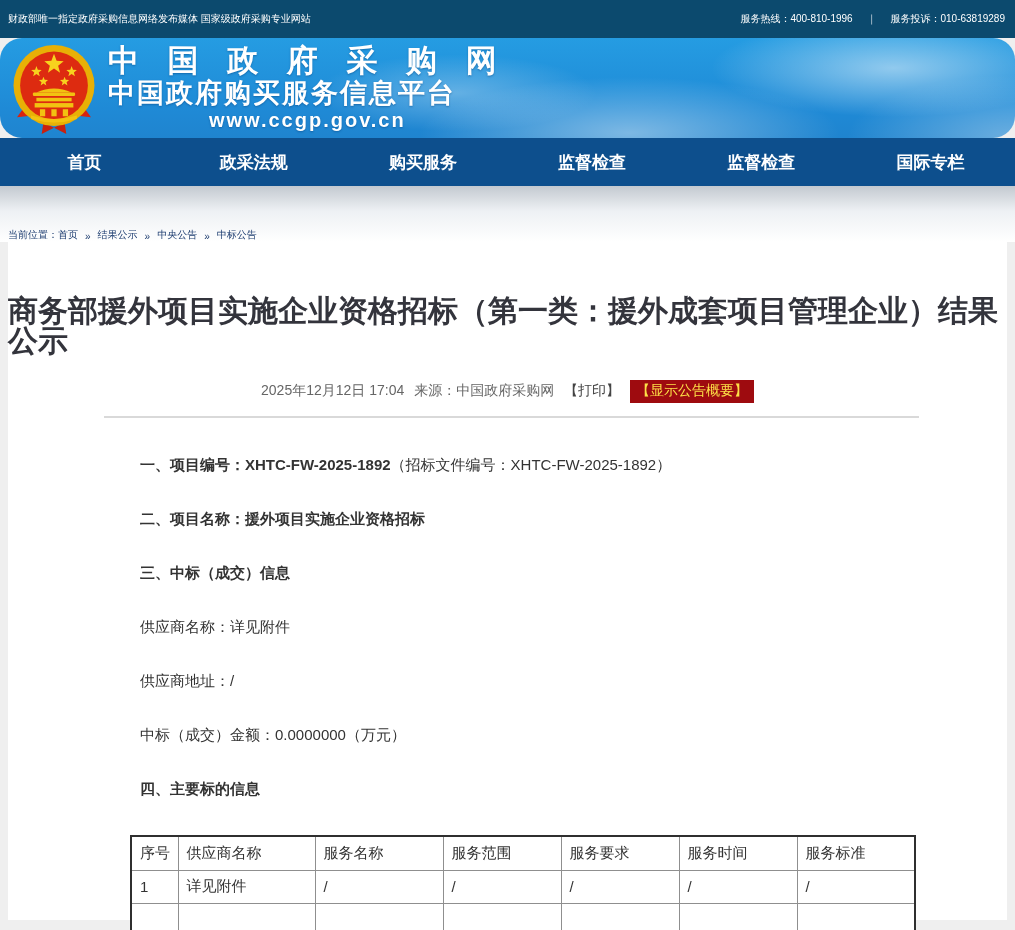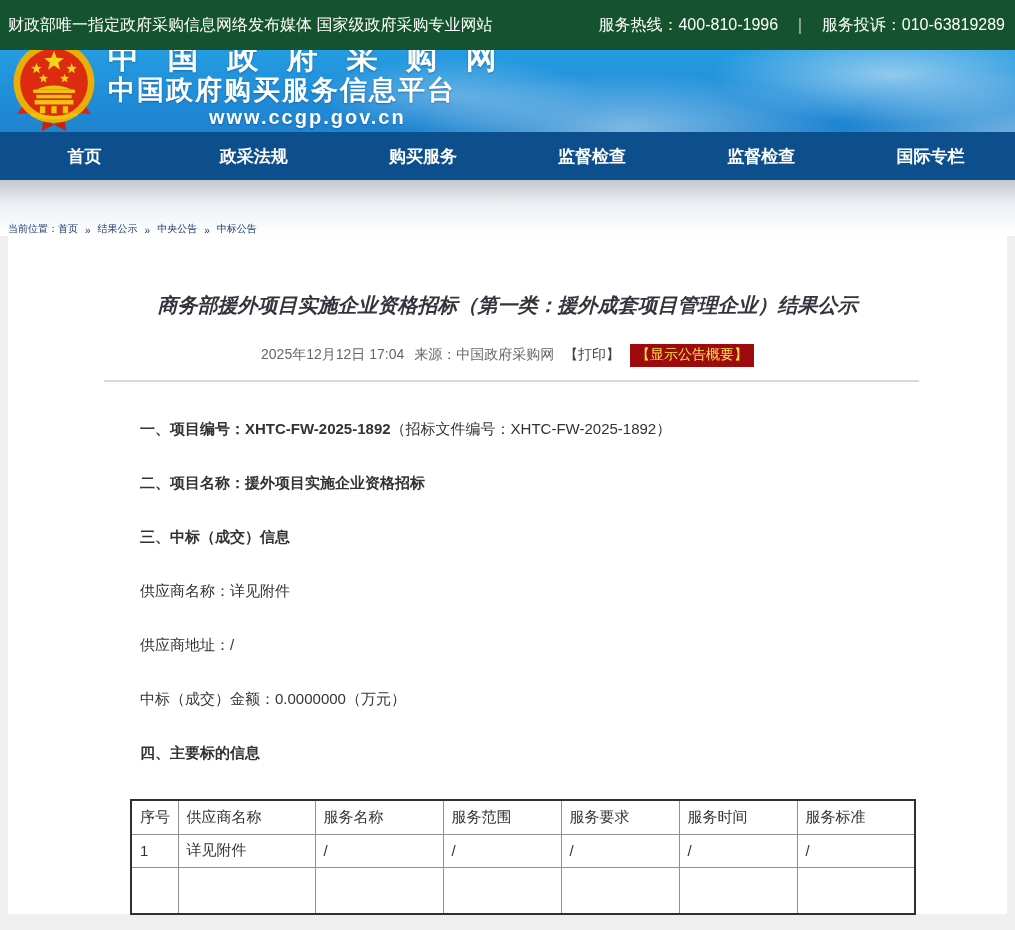--- a/index.html
+++ b/index.html
@@ -5,38 +5,38 @@
   * { box-sizing: border-box; margin: 0; padding: 0; }
   html, body {
     width: 1015px; height: 930px;
     font-family: "Liberation Sans", sans-serif;
     background: #efefef;
     overflow: hidden;
   }
 
   
   .topbar {
-    height: 50px; background: #14532d;
+    height: 38px; background: #0c4a6e;
     display: flex; align-items: center; justify-content: space-between;
     padding: 0 10px 0 8px;
-    color: #fff; font-size: 16px;
+    color: #fff; font-size: 10px;
   }
   .topbar .right { display: flex; align-items: center; gap: 14px; }
   .topbar .sep { opacity: .85; }
 
   
   .banner {
-    height: 82px; position: relative; overflow: hidden;
+    height: 100px; position: relative; overflow: hidden;
     background:
       radial-gradient(ellipse 260px 70px at 88% 30%, rgba(255,255,255,.50), transparent 70%),
       radial-gradient(ellipse 300px 80px at 62% 95%, rgba(255,255,255,.42), transparent 70%),
       radial-gradient(ellipse 200px 55px at 45% 55%, rgba(255,255,255,.30), transparent 70%),
       radial-gradient(ellipse 240px 90px at 100% 100%, rgba(255,255,255,.35), transparent 70%),
       linear-gradient(180deg, #259ce2 0%, #1f8ad6 70%, #1f84cf 100%);
-    display: flex; align-items: flex-end;
+    display: flex; align-items: center; border-radius: 22px;
   }
   .logo-link { display: flex; align-items: center; text-decoration: none; }
   .emblem { width: 88px; height: 92px; margin: 2px 10px 0 10px; flex: 0 0 auto; }
   .site-title { color: #fff; text-shadow: 0 1px 2px rgba(0,60,120,.45); }
   .site-title .l1 {
     font-size: 31px; font-weight: bold; letter-spacing: 10px; line-height: 34px; white-space: nowrap;
   }
   .site-title .l2 {
     font-size: 27px; font-weight: bold; letter-spacing: 2px; line-height: 30px; white-space: nowrap;
   }
@@ -63,22 +63,22 @@
     font-size: 10px; color: #1a3a6e;
   }
   .crumb-strip a { color: #1a3a6e; text-decoration: none; cursor: pointer; }
   .crumb-sep { margin: 0 7px; color: #1a3a6e; }
 
   
   .page { background: #efefef; padding: 0 8px; height: 678px; }
   .panel { background: #fff; height: 100%; }
 
   .article-title {
-    padding-top: 54px; text-align: center;
-    font-size: 20px; font-weight: bold; color: #33343c; line-height: 30px; font-style: italic;
+    padding-top: 54px; text-align: left;
+    font-size: 30px; font-weight: bold; color: #33343c; line-height: 30px;
   }
   .meta {
     margin-top: 24px; text-align: center;
     font-size: 14px; color: #666;
   }
   .meta > span { margin: 0 3px; }
   .meta .print { color: #444; cursor: pointer; }
   .meta .badge {
     display: inline-block; background: #9e0b0f; color: #fde047;
     padding: 2px 6px 3px; cursor: pointer;

